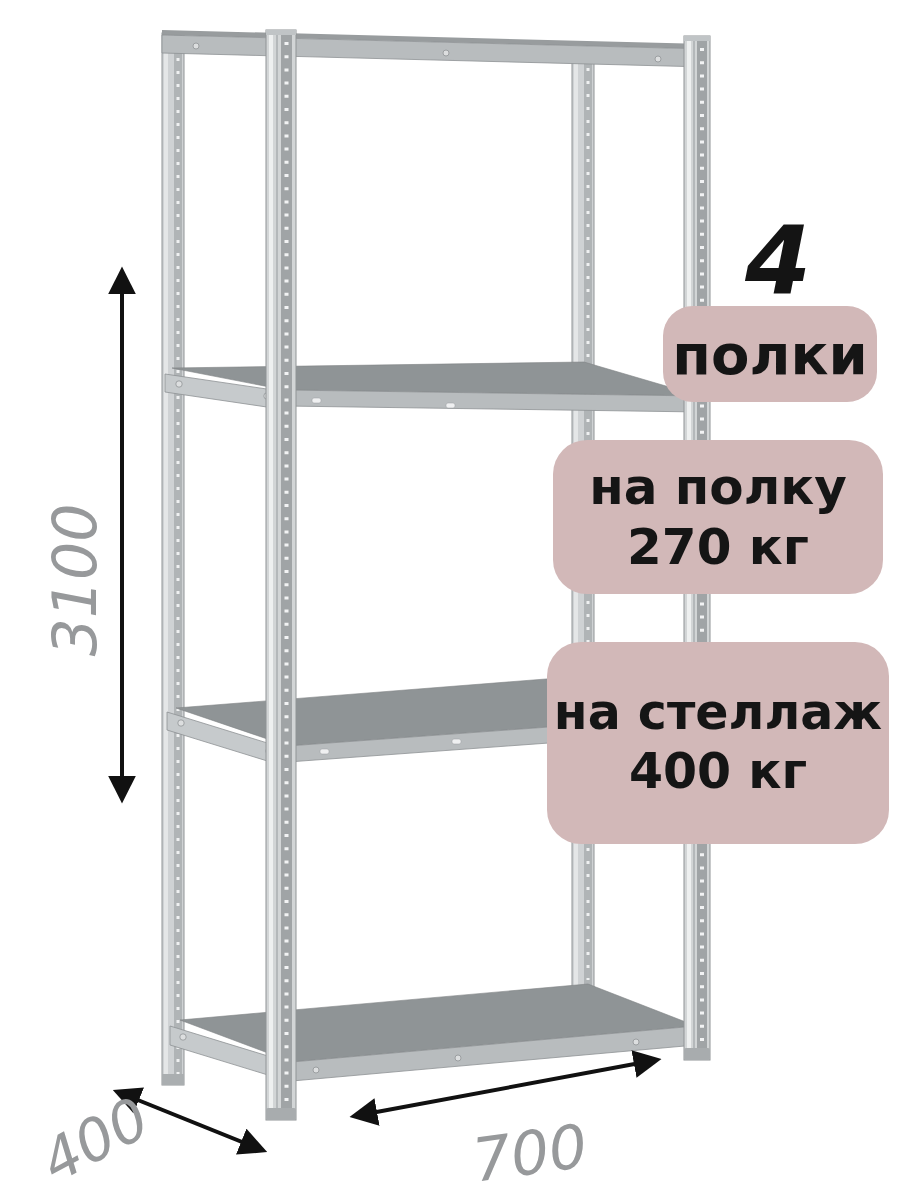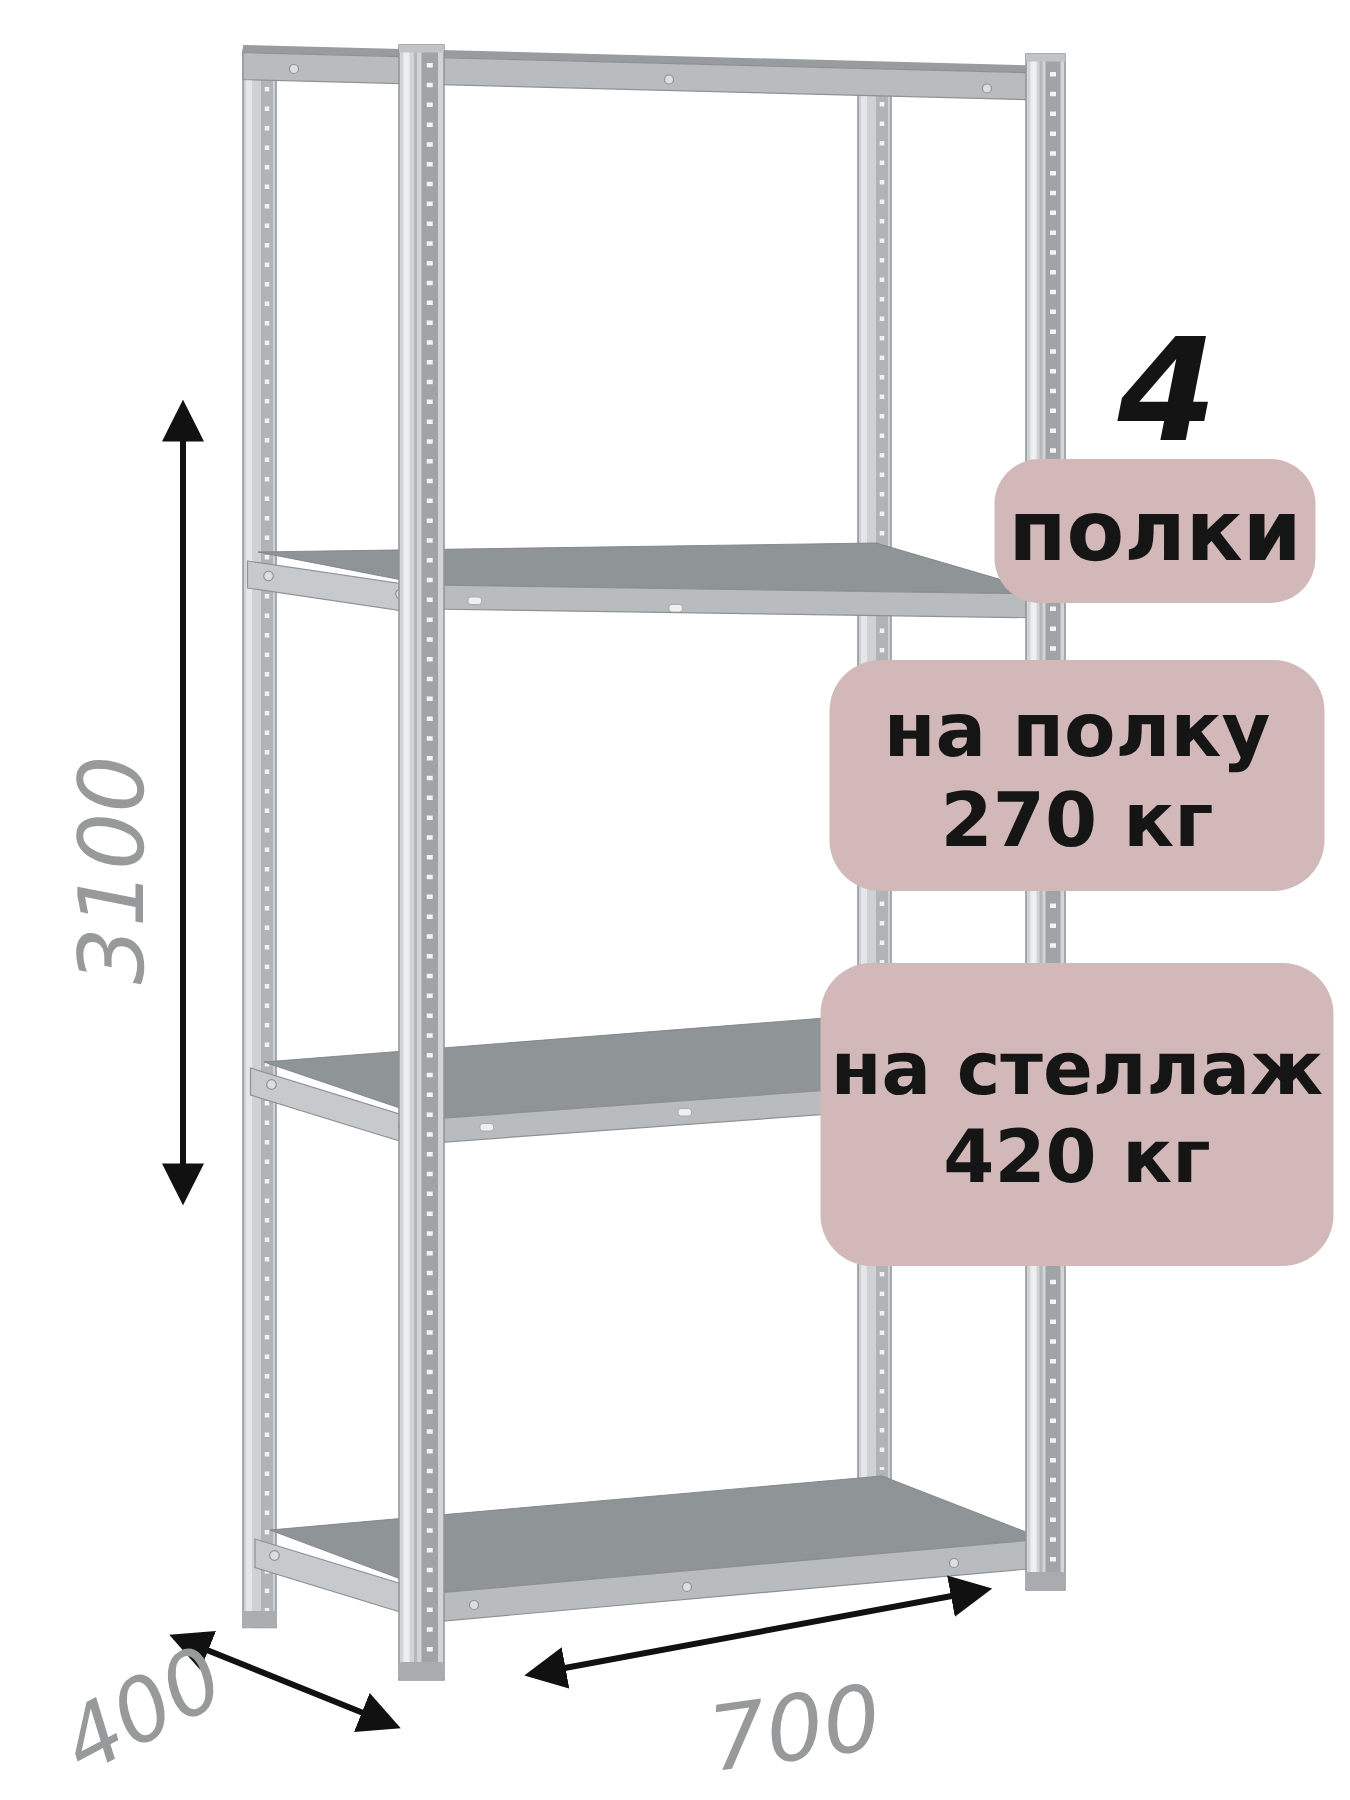--- a/index.html
+++ b/index.html
@@ -143,20 +143,20 @@
     <span>полки</span>
   </div>
 
   <div class="badge" id="badge-per-shelf">
     <span>на полку</span>
     <span>270 кг</span>
   </div>
 
   <div class="badge" id="badge-per-rack">
     <span>на стеллаж</span>
-    <span>420 кг</span>
+    <span>400 кг</span>
   </div>
 
   <div class="dim" id="dim-height">3100</div>
   <div class="dim" id="dim-depth">400</div>
   <div class="dim" id="dim-width">700</div>
 
 </div>
 
 </body></html>

